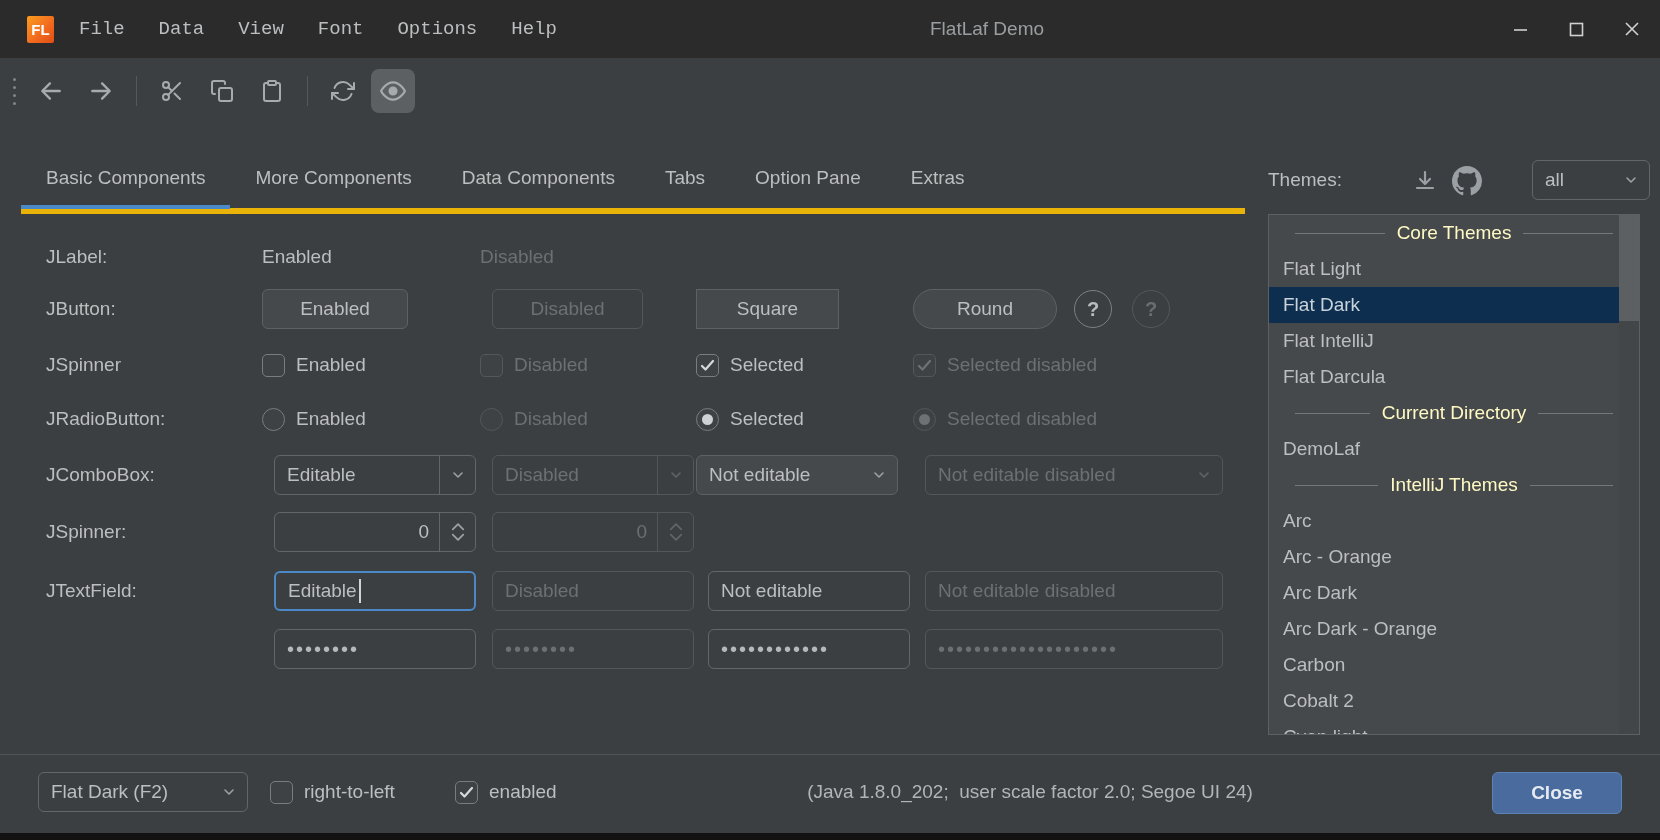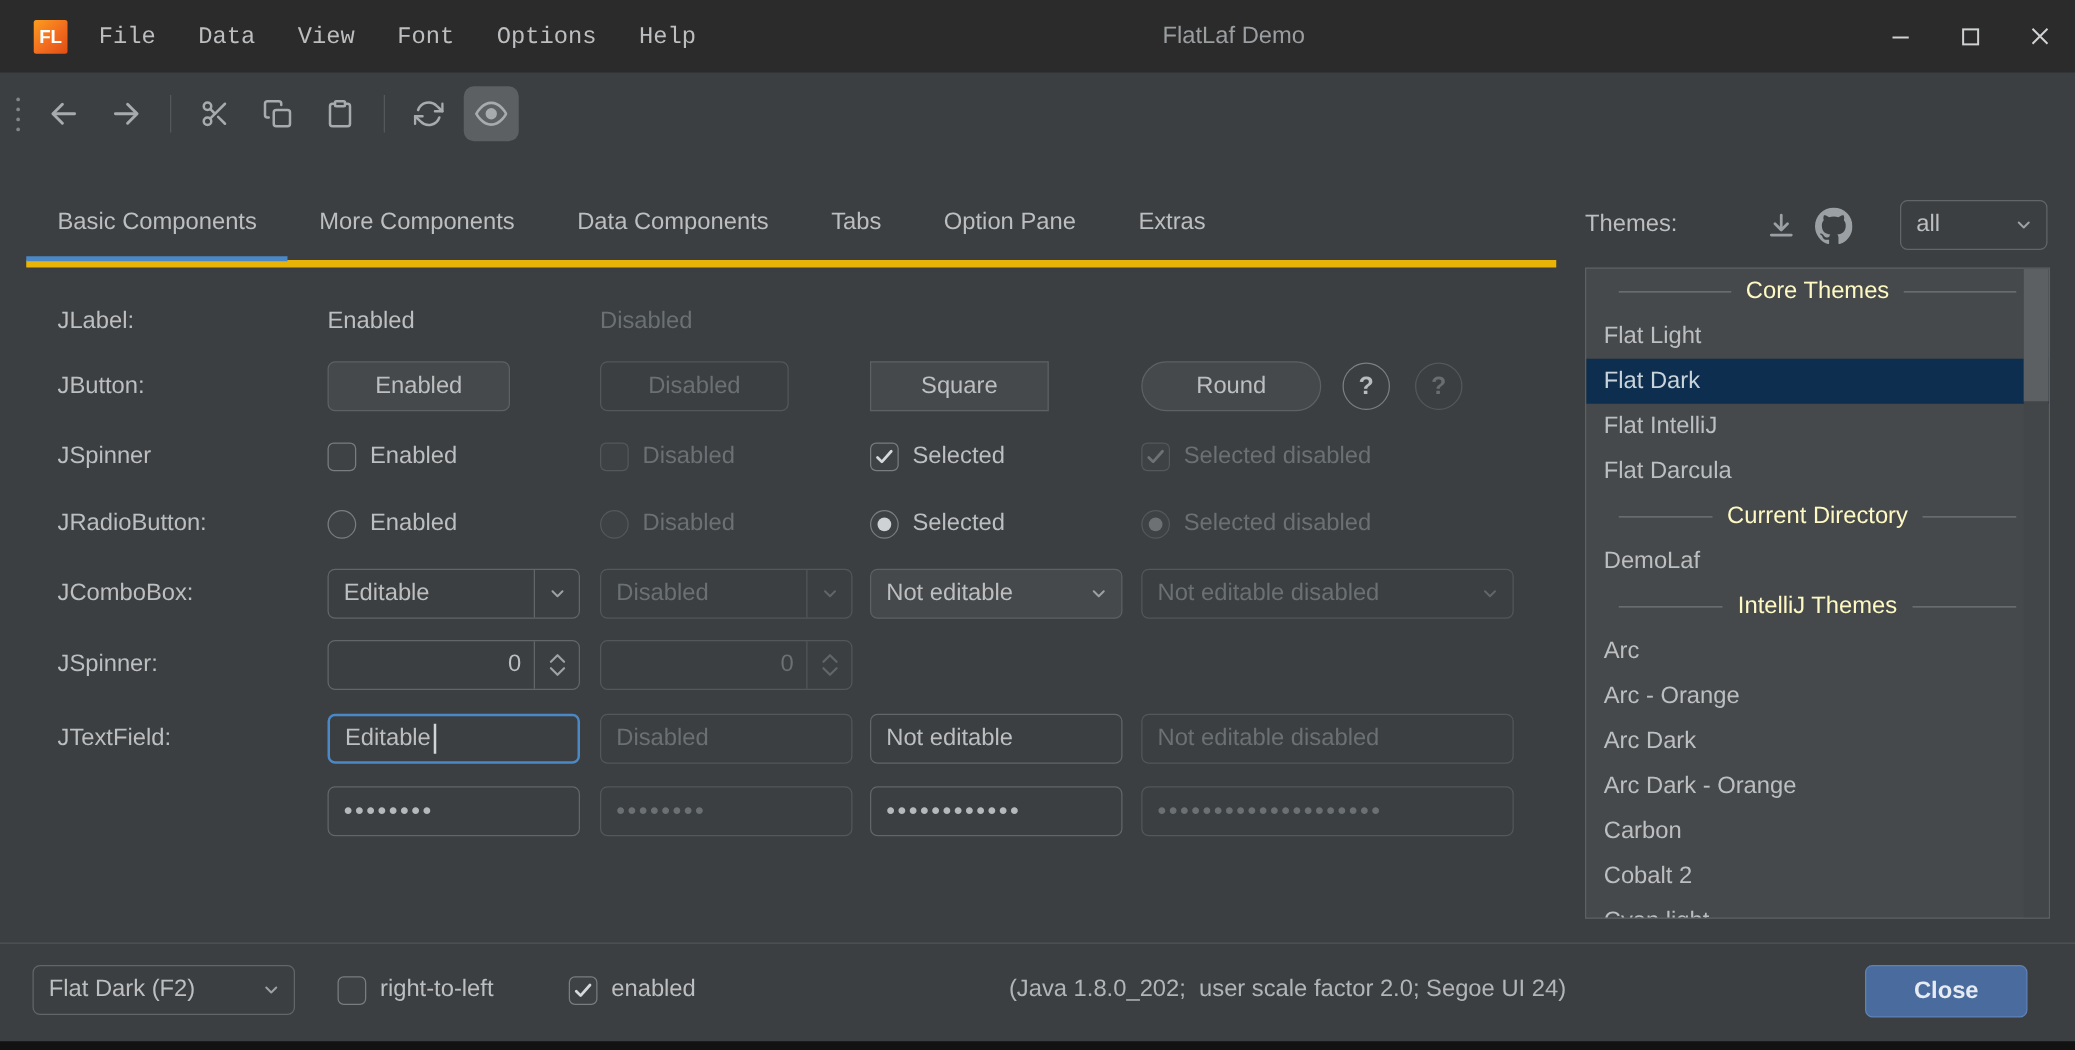--- a/index.html
+++ b/index.html
@@ -34,21 +34,21 @@
   
   .tabstrip{position:absolute; left:21px; top:148px; width:1224px; height:66px; display:flex; border-bottom:6px solid #eab308;}
   .tab{position:relative; display:flex; align-items:center; padding:0 25px; font-size:19px; color:var(--text);}
   .tab.active::after{content:""; position:absolute; left:0; right:0; bottom:-1px; height:4px; background:var(--accent);}
 
   
   .row-label{position:absolute; left:46px; width:205px; height:40px; display:flex; align-items:center; font-size:19px; color:var(--text);}
   .ctl{position:absolute; height:40px; display:flex; align-items:center; font-size:19px; color:var(--text); border-radius:6px;}
   .plain{background:none; border:none;}
   .filled{background:var(--fill); border:1px solid #5d6163;}
-  .outline{background:none; border:1px solid var(--border);}
+  .outline{background:none; border:1px solid var(--border);margin-left:12px;}
   .dim{color:var(--text-dim);}
   .dim.outline, .dim.filled{border-color:var(--border-dim); background:none;}
   .btn{justify-content:center;}
   .sq{border-radius:0;}
   .rnd{border-radius:20px;}
   .help{width:38px; height:38px; border-radius:50%; border:1.5px solid #7b7f82; justify-content:center; font-size:20px; font-weight:bold; color:#b9bcbe;}
   .help.dim{border-color:#54585b; color:#686d70;}
   .check-group{display:flex; align-items:center; gap:11px;}
   .cb{width:23px; height:23px; border-radius:5px; border:1.5px solid #797d80; background:#3f4244; display:flex; align-items:center; justify-content:center;}
   .cb.dim-box{border-color:#54585b;}

